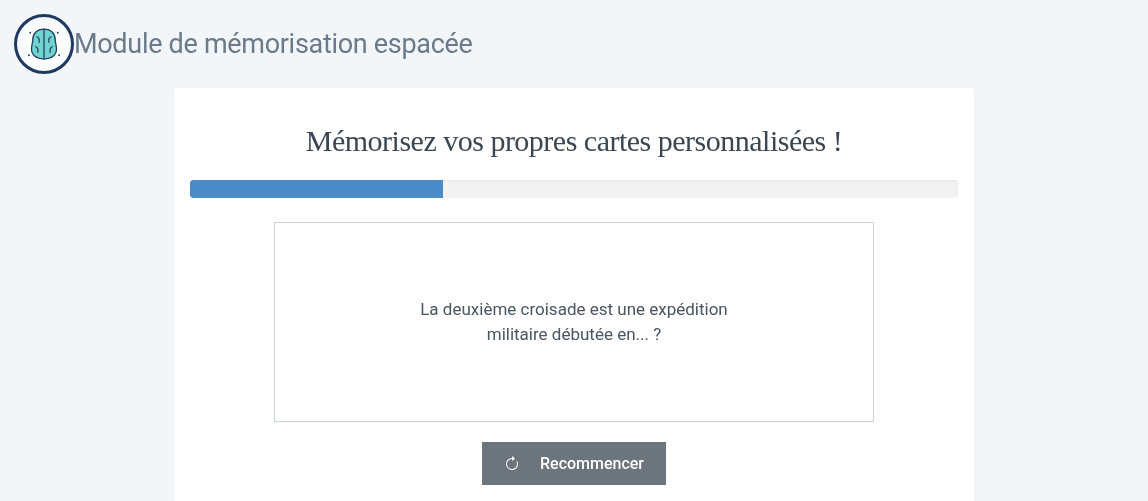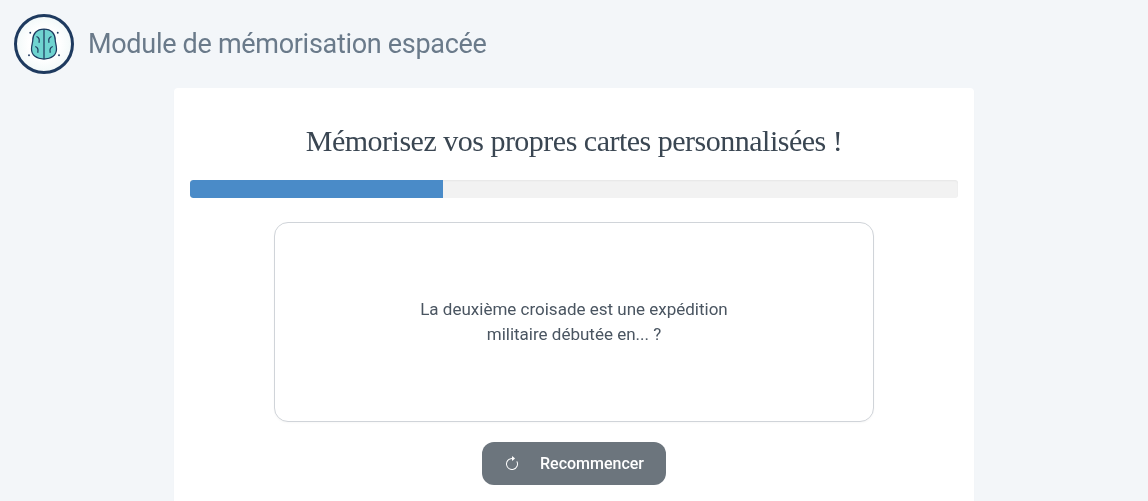--- a/index.html
+++ b/index.html
@@ -11,21 +11,20 @@
       font-family: -apple-system, BlinkMacSystemFont, "Segoe UI", Roboto, Helvetica, Arial, sans-serif;
       background-color: #f3f6f9;
       width: 1148px;
       height: 501px;
       overflow: hidden;
     }
     .header {
       display: flex;
       align-items: center;
       padding: 14px 14px;
-      gap: 14px;
     }
     .logo {
       width: 60px;
       height: 60px;
       border-radius: 50%;
       border: 3px solid #1e3a5f;
       background: radial-gradient(circle, #fff 40%, #e8f4f4 100%);
       display: flex;
       align-items: center;
       justify-content: center;
@@ -71,21 +70,21 @@
     .progress-fill {
       height: 100%;
       background: #4a8bc8;
       border-radius: 3px 0 0 3px;
     }
     .flashcard {
       width: 600px;
       margin: 0 auto;
       background: #fff;
       border: 1px solid #d0d4d9;
-      border-radius: 14px;
+      border-radius: 0;
       min-height: 200px;
       display: flex;
       align-items: center;
       justify-content: center;
       padding: 40px;
       box-shadow: 0 1px 2px rgba(0,0,0,0.03);
     }
     .flashcard-text {
       text-align: center;
       font-size: 17px;
@@ -97,21 +96,21 @@
       text-align: center;
       margin-top: 20px;
     }
     .restart-btn {
       display: inline-flex;
       align-items: center;
       gap: 20px;
       background: #6c757d;
       color: #fff;
       border: none;
-      border-radius: 12px;
+      border-radius: 0;
       padding: 12px 22px;
       font-size: 16px;
       font-weight: 500;
       cursor: pointer;
       font-family: inherit;
     }
     .restart-icon {
       width: 16px;
       height: 16px;
       display: inline-block;

